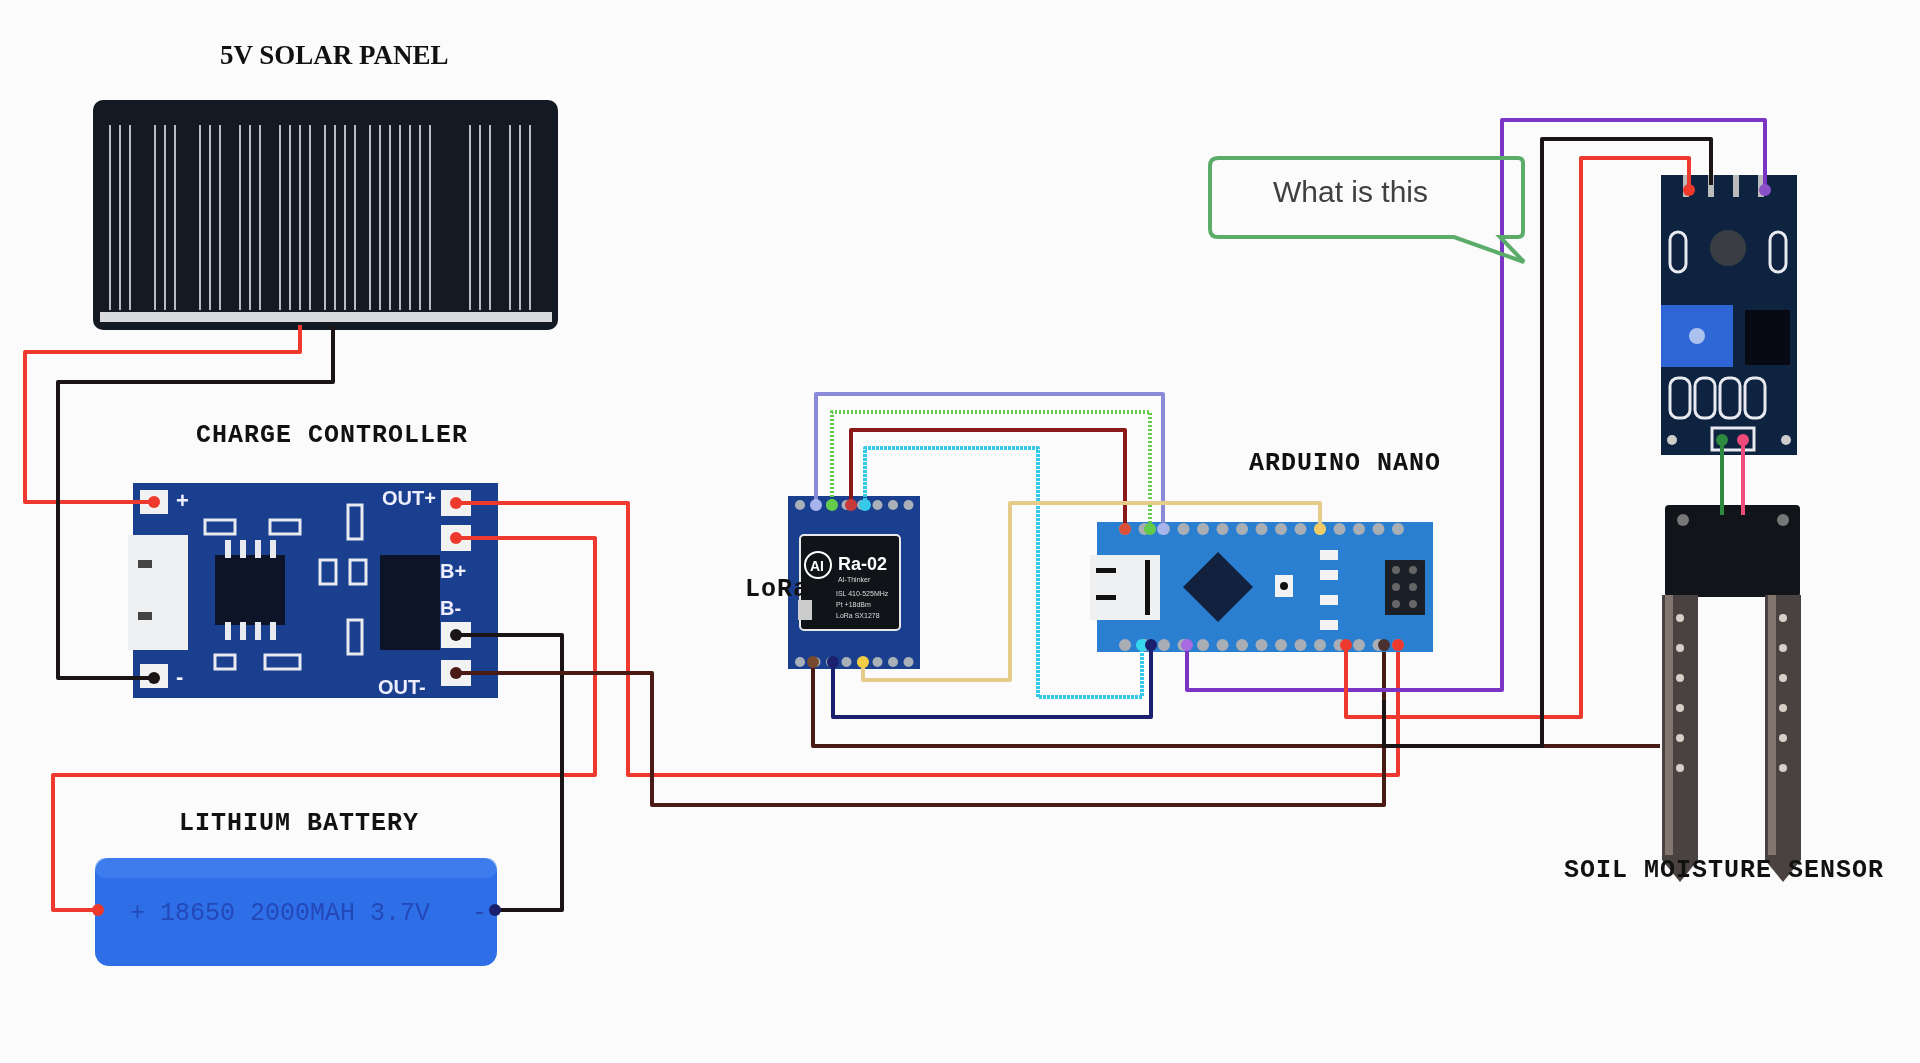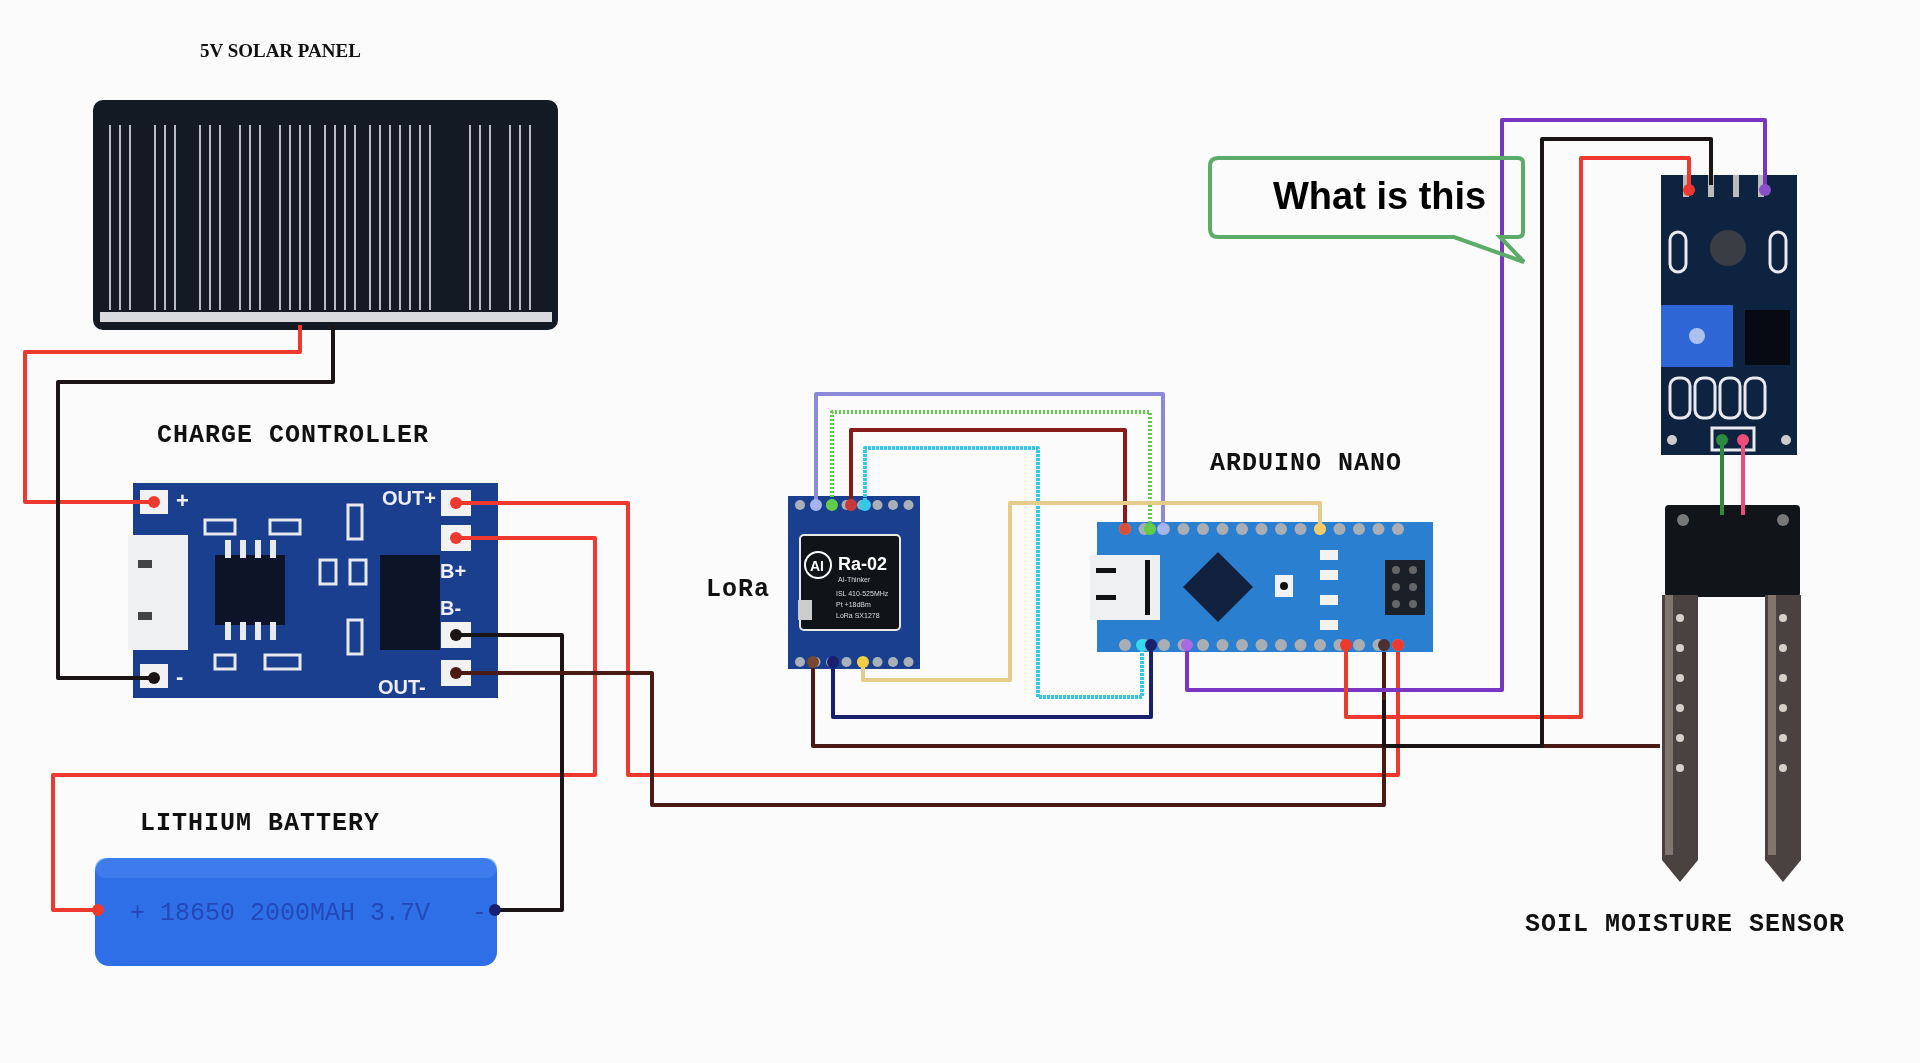--- a/index.html
+++ b/index.html
@@ -1,21 +1,21 @@
 <!DOCTYPE html>
 <html><head>
 <meta charset="utf-8">
 <style>
   html,body{margin:0;padding:0;background:#fbfbfb;}
   body{width:1920px;height:1063px;position:relative;overflow:hidden;font-family:"Liberation Mono",monospace;}
   .label{position:absolute;color:#111;font-weight:bold;white-space:nowrap;}
-  .mono{font-family:"Liberation Mono","DejaVu Sans Mono",monospace;font-size:25px;letter-spacing:1px;}
-  .serif{font-family:"Liberation Serif","DejaVu Serif",serif;font-size:19px;}
+  .mono{font-family:"Liberation Mono","DejaVu Sans Mono",monospace;font-size:25px;letter-spacing:1px;margin-left:39px;}
+  .serif{font-family:"Liberation Serif","DejaVu Serif",serif;font-size:27px;margin-left:20px;}
   svg#wires{position:absolute;left:0;top:0;}
-  .callout-text{position:absolute;font-family:"Liberation Sans",sans-serif;font-weight:bold;font-size:38px;color:#000000;}
+  .callout-text{position:absolute;font-family:"Liberation Sans",sans-serif;font-weight:normal;font-size:30px;color:#404040;}
   .pin-label{font-family:"Liberation Sans",sans-serif;font-weight:bold;fill:#eef;}
 </style>
 </head>
 <body>
 
 <svg id="wires" width="1920" height="1063" viewBox="0 0 1920 1063">
 
   <g>
     <rect x="93" y="100" width="465" height="230" rx="10" fill="#131a24"></rect>
     <g id="solar-lines" stroke="#b8bcc4" stroke-width="2">
@@ -305,14 +305,14 @@
   <g>
     <path d="M1218,158 L1518,158 Q1523,158 1523,163 L1523,232 Q1523,237 1518,237 L1500,237 L1524,262 L1454,237 L1218,237 Q1210,237 1210,229 L1210,166 Q1210,158 1218,158 Z" fill="#ffffff" fill-opacity="0" stroke="#5aac68" stroke-width="4"></path>
   </g>
 </svg>
 
 <div class="label serif" style="left:200px;top:40px;">5V SOLAR PANEL</div>
 <div class="label mono" style="left:157px;top:421px;">CHARGE CONTROLLER</div>
 <div class="label mono" style="left:140px;top:809px;">LITHIUM BATTERY</div>
 <div class="label mono" style="left:706px;top:575px;">LoRa</div>
 <div class="label mono" style="left:1210px;top:449px;">ARDUINO NANO</div>
-<div class="label mono" style="left:1525px;top:910px;text-align:center;">SOIL MOISTURE SENSOR</div>
+<div class="label mono" style="left:1525px;top:856px;text-align:center;">SOIL MOISTURE SENSOR</div>
 <div class="callout-text" style="left:1273px;top:175px;">What is this</div>
 
 </body></html>

